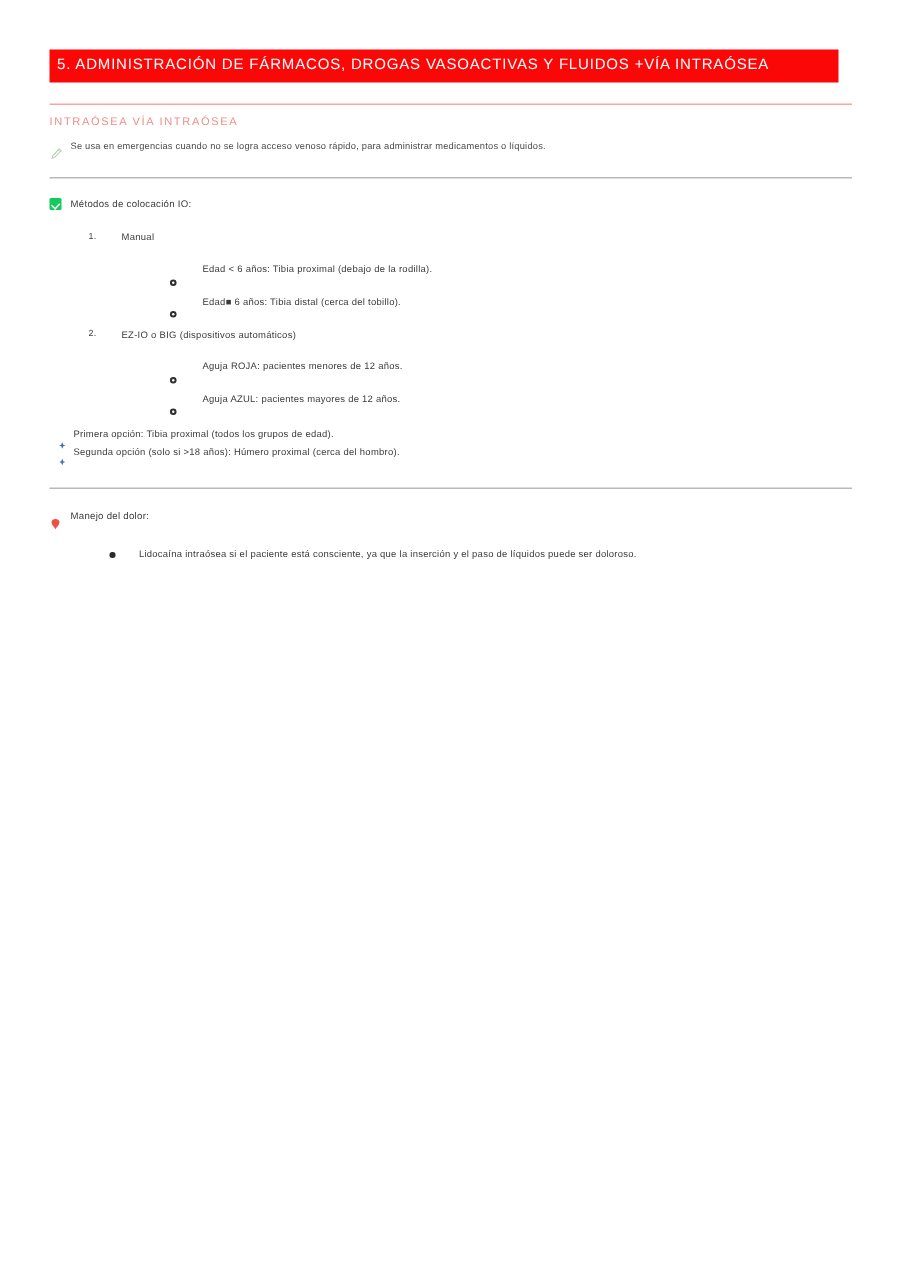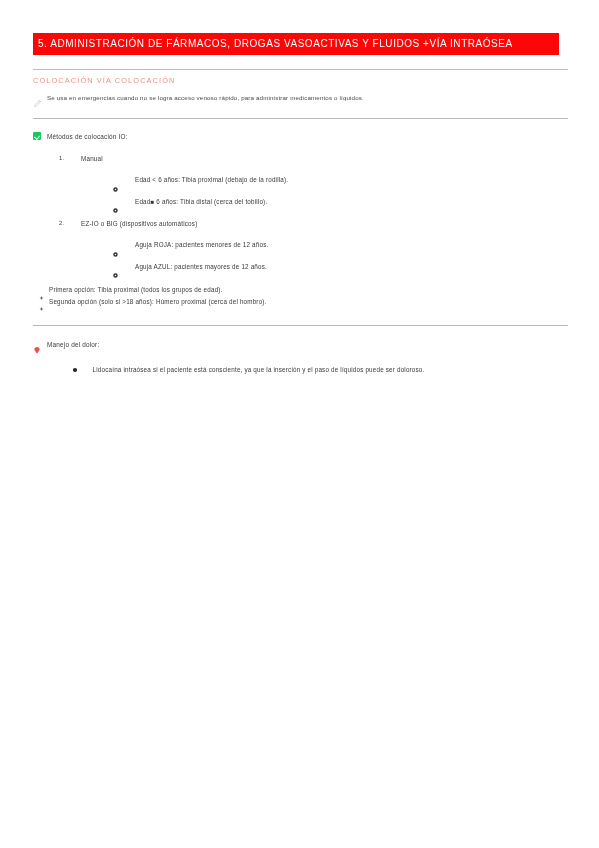--- a/index.html
+++ b/index.html
@@ -228,21 +228,21 @@
 </head>
 <body>
 
 <div class="page">
   <div class="content">
 
     <div class="title-banner">5. ADMINISTRACIÓN DE FÁRMACOS, DROGAS VASOACTIVAS Y FLUIDOS +VÍA INTRAÓSEA</div>
 
     <div class="section-rule"></div>
 
-    <div class="section-heading">COLOCACIÓN VÍA COLOCACIÓN</div>
+    <div class="section-heading">INTRAÓSEA VÍA INTRAÓSEA</div>
 
     <div class="note-row">
       <span class="pencil-icon">
         <svg viewBox="0 0 12 12" width="9" height="9" aria-hidden="true">
           <path d="M8.6 1.6 L10.4 3.4 L4.6 9.2 L2.2 10 L3 7.6 Z" fill="none" stroke="#b9cdb6" stroke-width="0.9"></path>
           <path d="M7.6 2.6 L9.4 4.4" stroke="#b9cdb6" stroke-width="0.7"></path>
         </svg>
       </span>
       <span class="note-text">Se usa en emergencias cuando no se logra acceso venoso rápido, para administrar medicamentos o líquidos.</span>
     </div>

